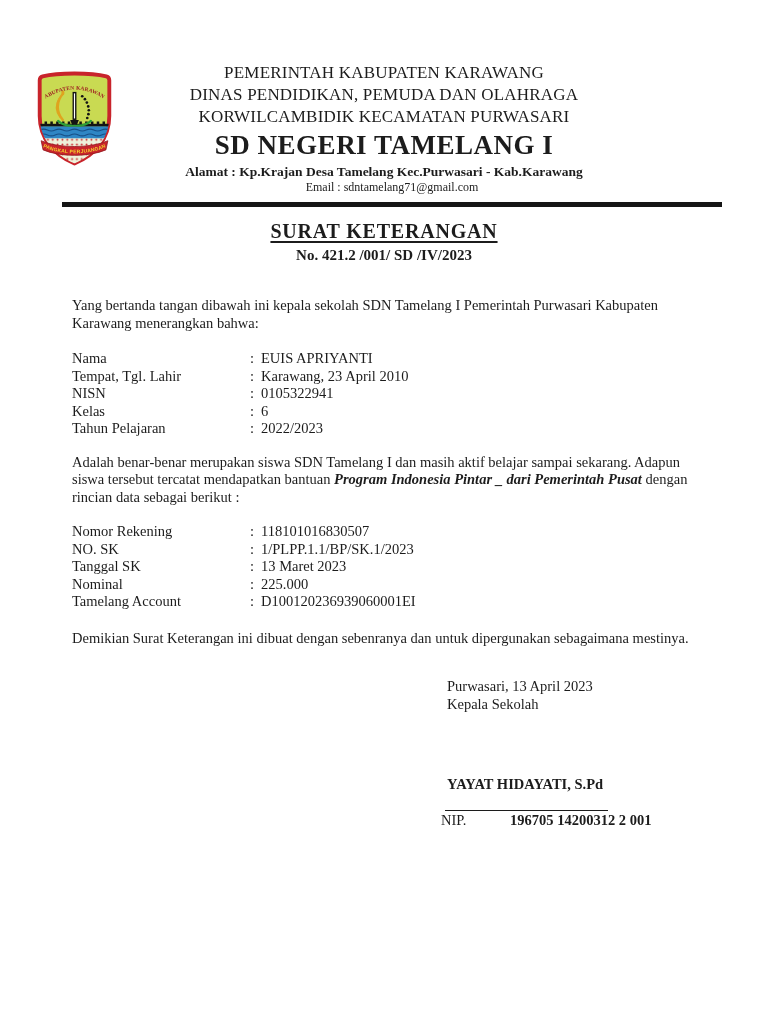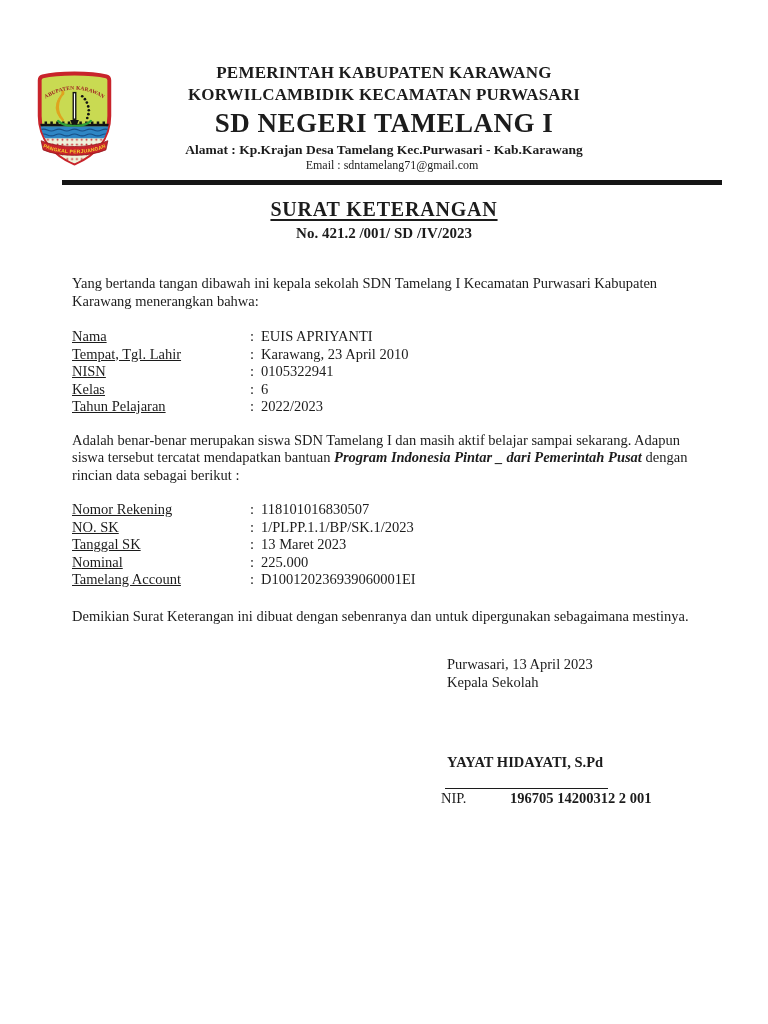--- a/index.html
+++ b/index.html
@@ -9,40 +9,40 @@
     font-family: "Liberation Serif", "DejaVu Serif", serif;
     color: #1c1c1c;
     position: relative;
     overflow: hidden;
   }
   .page { width: 768px; height: 1024px; padding-top: 62px; position: relative; }
 
   
   .letterhead { position: relative; text-align: center; }
   .logo { position: absolute; left: 31px; top: 6px; width: 87px; height: 100px; }
-  .h-line  { font-size: 17px; font-weight: 700; line-height: 22px; letter-spacing: 0.2px; }
+  .h-line  { font-size: 17px; font-weight: 400; line-height: 22px; letter-spacing: 0.2px; }
   .h-school{ font-size: 27px; font-weight: 700; line-height: 30px; margin-top: 2px; letter-spacing: 0.5px; }
   .h-addr  { font-size: 13.5px; font-weight: 700; line-height: 17px; margin-top: 3px; }
   .h-email { font-size: 12px; line-height: 15px; margin-left: 16px; }
   .rule { height: 5px; background: #151515; margin: 7px 46px 0 62px; }
 
   
   .title-block { text-align: center; margin-top: 13px; }
   .title-heading {
     display: inline-block; font-size: 20px; font-weight: 700; letter-spacing: 0.8px;
     text-decoration: underline; text-decoration-thickness: 2px; text-underline-offset: 3px;
   }
   .title-number { font-size: 15px; font-weight: 700; line-height: 18px; margin-top: 3px; }
 
   
   .content { margin: 33px 62px 0 72px; font-size: 14.5px; line-height: 17.5px; }
   .para-opening { max-width: 600px; }
   .fields { margin-top: 18px; }
   .frow { display: flex; }
-  .flabel { width: 178px; flex: 0 0 178px; text-decoration: underline; }
+  .flabel { width: 178px; flex: 0 0 178px; }
   .fcolon { flex: 0 0 11px; }
   .fvalue { flex: 1; }
   .para-statement { margin-top: 16px; }
   .emphasis { font-weight: 700; font-style: italic; }
   .fields-aid { margin-top: 17px; }
   .para-closing { margin-top: 19px; }
 
   
   .sig-block { margin-top: 31px; margin-left: 375px; }
   .sig-name-block { margin-top: 63px; margin-left: 369px; }
@@ -125,36 +125,37 @@
 
       <g>
         <path d="M10.5,73.5 C28,81.5 62,81.5 79.5,73.5 L77.5,83 C60,90.5 30,90.5 12.5,83 Z" fill="#c8242b" stroke="#8f171d" stroke-width="0.8"></path>
         <text font-size="5.2" font-weight="700" fill="#f6d42c" font-family="Liberation Sans, sans-serif" letter-spacing="0.2">
           <textPath href="#bannerTextPath" startOffset="50%" text-anchor="middle">PANGKAL PERJUANGAN</textPath>
         </text>
       </g>
     </svg>
 
     <div class="h-line">PEMERINTAH KABUPATEN KARAWANG</div>
+    <div class="h-line">DINAS PENDIDIKAN, PEMUDA DAN OLAHRAGA</div>
     <div class="h-line">KORWILCAMBIDIK KECAMATAN PURWASARI</div>
     <div class="h-school">SD NEGERI TAMELANG I</div>
     <div class="h-addr">Alamat : Kp.Krajan Desa Tamelang Kec.Purwasari - Kab.Karawang</div>
     <div class="h-email">Email : sdntamelang71@gmail.com</div>
   </div>
 
   <div class="rule"></div>
 
   <div class="title-block">
     <div class="title-heading">SURAT KETERANGAN</div>
     <div class="title-number">No. 421.2 /001/ SD /IV/2023</div>
   </div>
 
   <div class="content">
 
-    <p class="para-opening">Yang bertanda tangan dibawah ini kepala sekolah SDN Tamelang I Kecamatan Purwasari Kabupaten Karawang menerangkan bahwa:</p>
+    <p class="para-opening">Yang bertanda tangan dibawah ini kepala sekolah SDN Tamelang I Pemerintah Purwasari Kabupaten Karawang menerangkan bahwa:</p>
 
     <div class="fields">
       <div class="frow">
         <span class="flabel">Nama</span>
         <span class="fcolon">:</span>
         <span class="fvalue">EUIS APRIYANTI</span>
       </div>
       <div class="frow">
         <span class="flabel">Tempat, Tgl. Lahir</span>
         <span class="fcolon">:</span>

